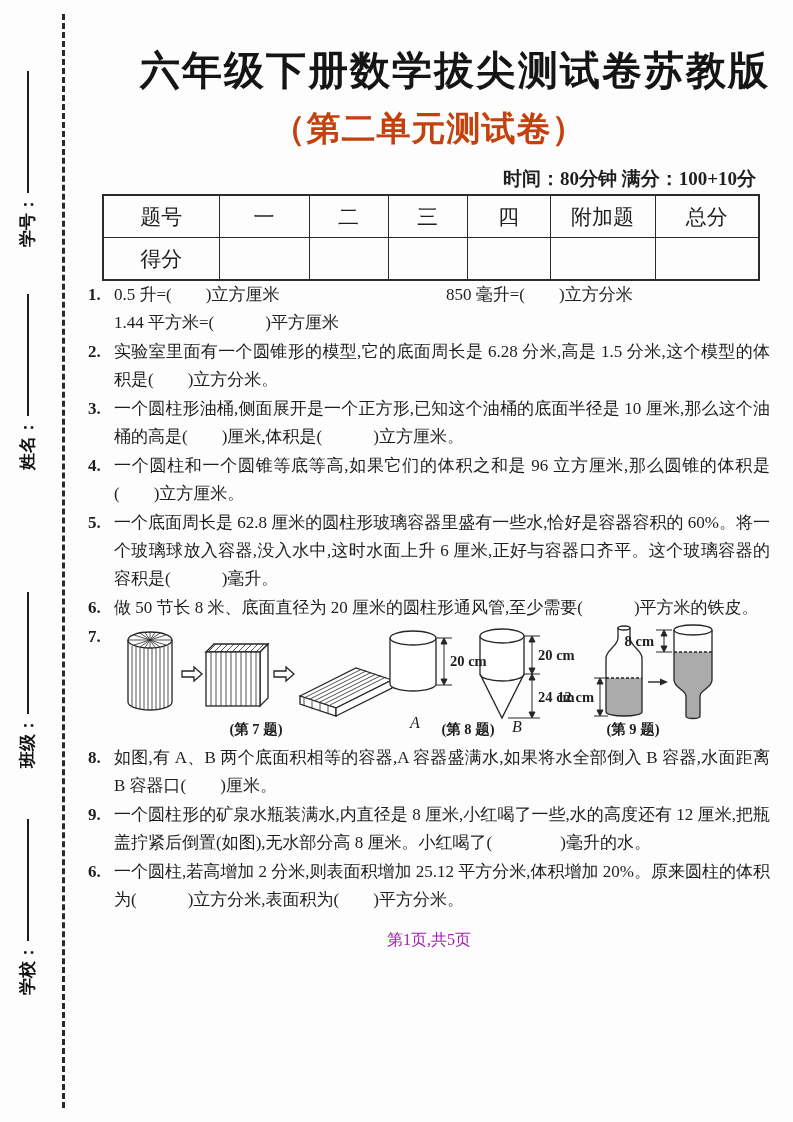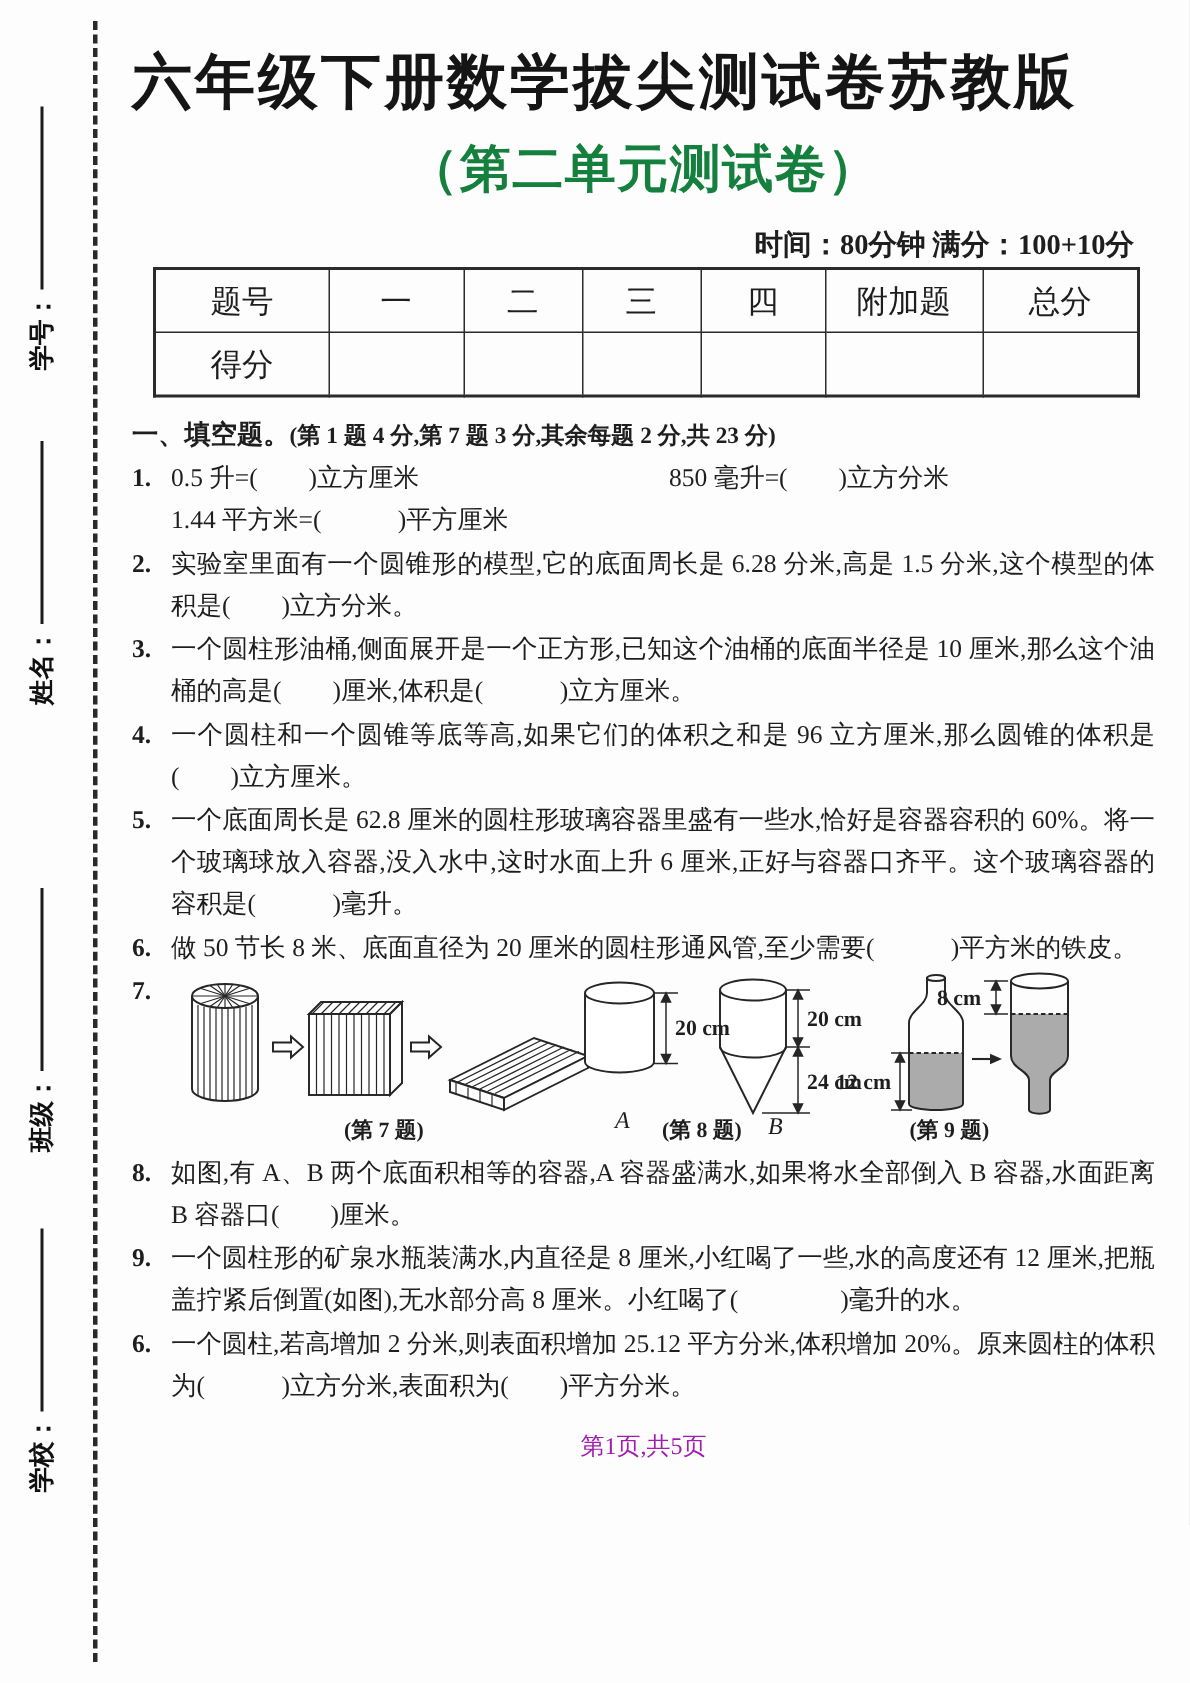--- a/index.html
+++ b/index.html
@@ -18,26 +18,26 @@
     transform:rotate(-90deg);transform-origin:0 0;
     white-space:nowrap;font-size:17px;font-weight:bold;color:#111;
   }
   .vfield .vline{
     display:inline-block;width:122px;border-bottom:2px solid #1c1c1c;
     margin-left:3px;vertical-align:4px;
   }
   
   .main{position:absolute;left:88px;top:0;width:682px;}
   .title{
-    margin:30px 0 0 0;text-align:left;font-size:40px;font-weight:700;
+    margin:46px 0 0 0;text-align:right;font-size:40px;font-weight:700;
     letter-spacing:2px;line-height:1.25;color:#151515;
   }
   .subtitle{
     margin:10px 0 0 0;text-align:center;font-size:34px;font-weight:700;
-    letter-spacing:1px;color:#15803d;
+    letter-spacing:1px;color:#c2410c;
   }
   .meta{
     margin:14px 14px 2px 0;text-align:right;font-size:19px;font-weight:600;
   }
   table.score{
     border-collapse:collapse;margin-left:14px;width:656px;
     table-layout:fixed;border:2.5px solid #2b2b2b;
   }
   table.score td{
     border:1.6px solid #2b2b2b;text-align:center;height:41px;
@@ -113,23 +113,20 @@
         <td></td>
         <td></td>
         <td></td>
         <td></td>
         <td></td>
         <td></td>
       </tr>
     </tbody>
       </table>
 
-    <div class="sec-head">
-      <span class="sec-title">一、填空题。</span><span class="sec-note">(第 1 题 4 分,第 7 题 3 分,其余每题 2 分,共 23 分)</span>
-    </div>
 
     <div class="q">
       <span class="qnum">1.</span>
       <div class="q1grid">
         <span>0.5 升=(　　)立方厘米</span>
         <span>850 毫升=(　　)立方分米</span>
         <span>1.44 平方米=(　　　)平方厘米</span>
       </div>
     </div>
 

